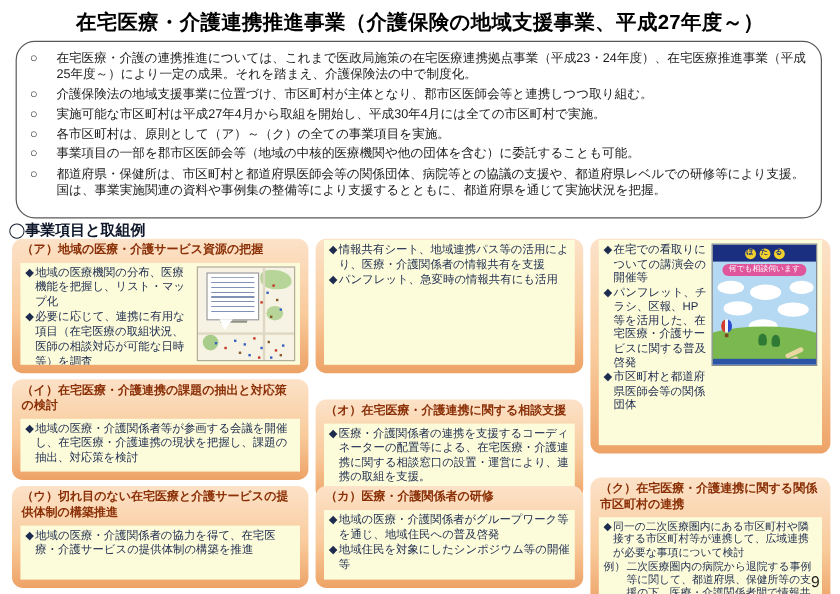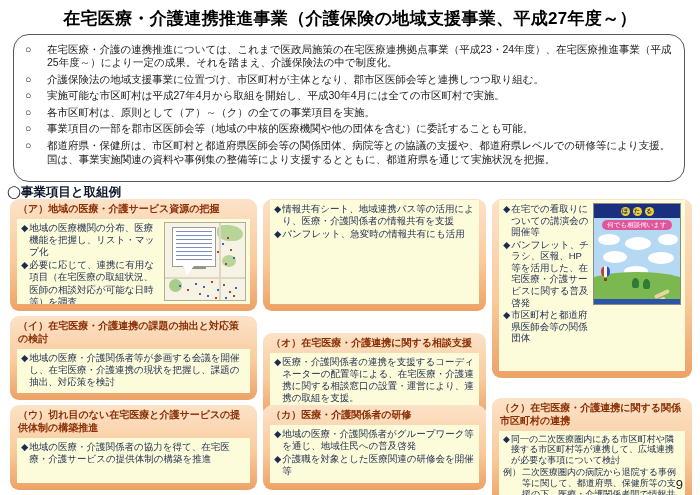--- a/index.html
+++ b/index.html
@@ -242,21 +242,21 @@
 
   <div class="card" id="card-ka">
     <div class="card-title">（カ）医療・介護関係者の研修</div>
     <div class="card-body">
       <div class="li">
         <span class="m">◆</span>
         <span class="t">地域の医療・介護関係者がグループワーク等を通じ、地域住民への普及啓発</span>
       </div>
       <div class="li">
         <span class="m">◆</span>
-        <span class="t">介護職を対象とした医療関連の研修会を開催　等</span>
+        <span class="t">地域住民を対象にしたシンポジウム等の開催　等</span>
       </div>
     </div>
   </div>
 
   <div class="card" id="card-ku">
     <div class="card-title">（ク）在宅医療・介護連携に関する関係市区町村の連携</div>
     <div class="card-body">
       <div class="li">
         <span class="m">◆</span>
         <span class="t">同一の二次医療圏内にある市区町村や隣接する市区町村等が連携して、広域連携が必要な事項について検討</span>

